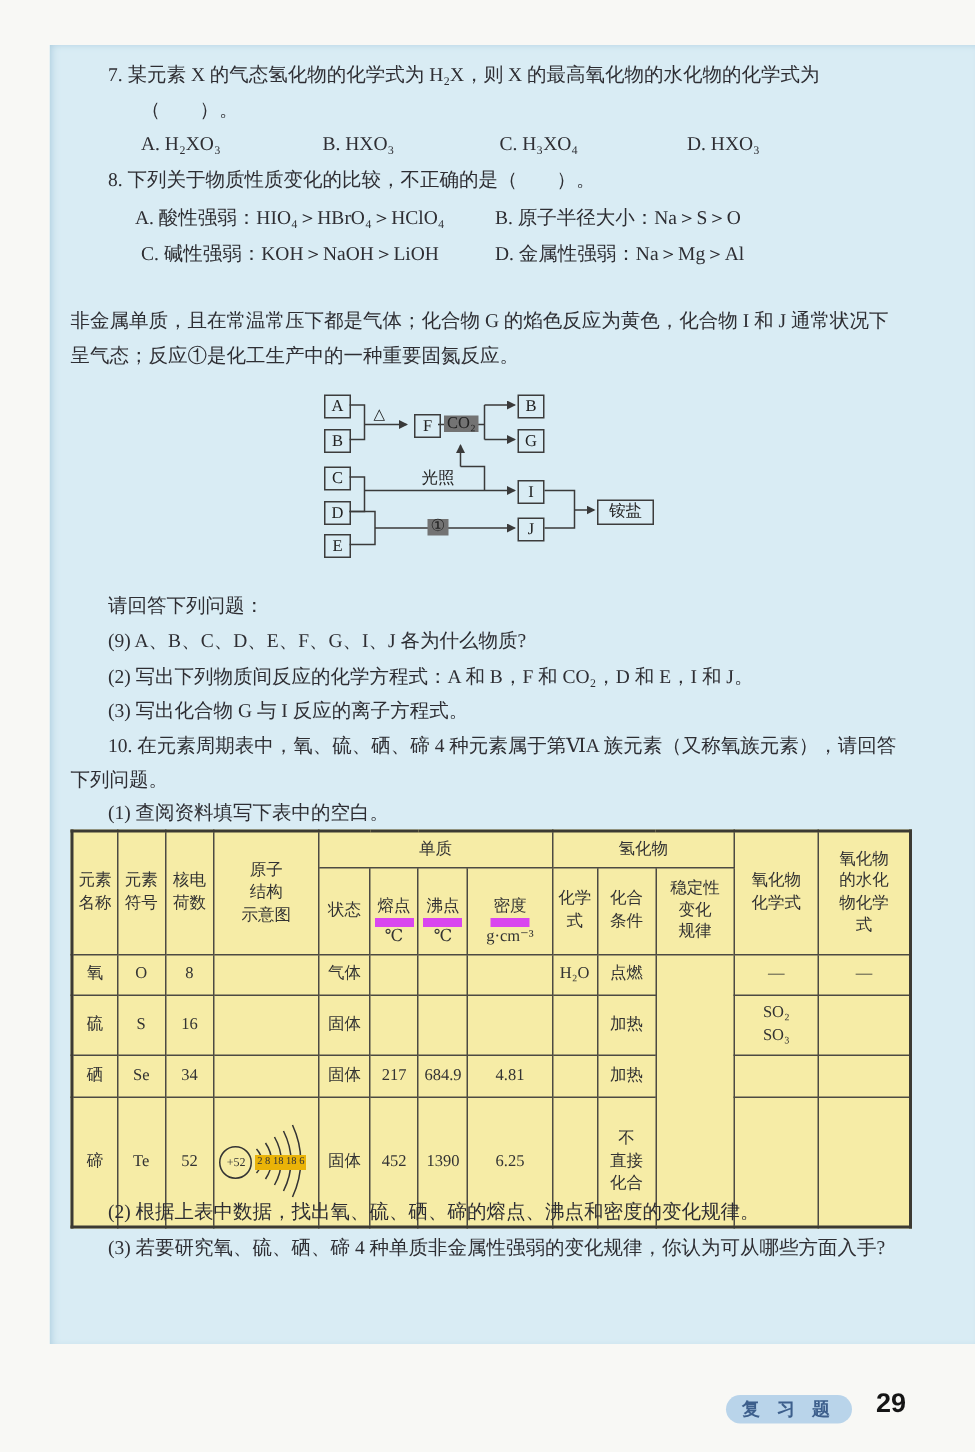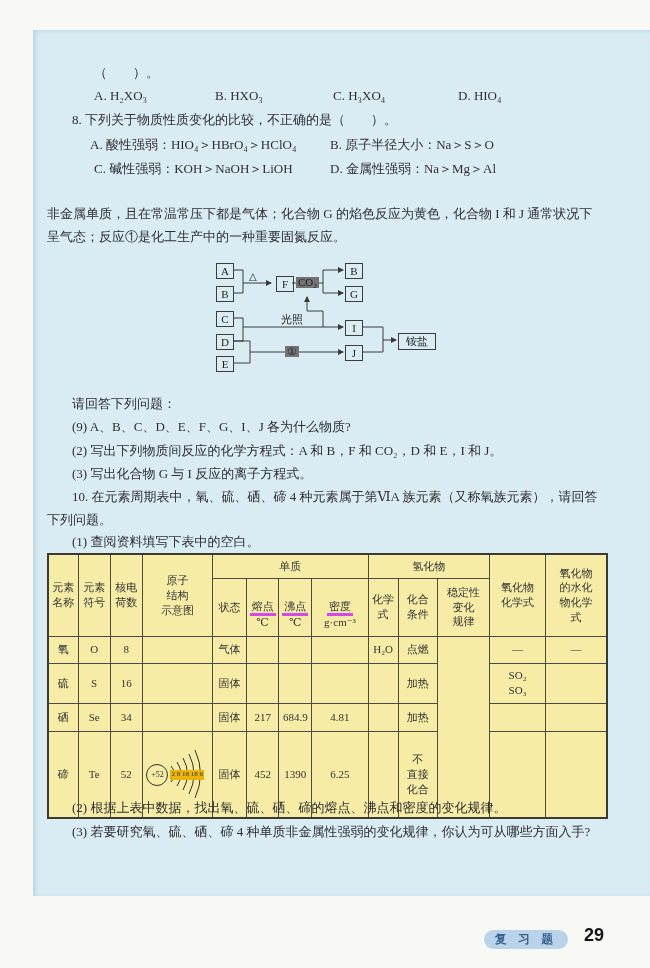--- a/index.html
+++ b/index.html
@@ -16,45 +16,46 @@
         font-size:11px;line-height:1;color:#222;}
   .dlabel{position:absolute;font-size:11px;line-height:1;color:#222;white-space:nowrap;}
   .onln{background:#737373;padding:0 2px;}
   
   #elem-table{position:absolute;left:47px;top:553px;border-collapse:collapse;table-layout:fixed;
               width:561px;background:#f6eca6;font-size:11px;color:#333;}
   #elem-table th,#elem-table td{border:1px solid #4c4a42;padding:0;text-align:center;vertical-align:middle;
               font-weight:normal;white-space:pre-line;line-height:1.35;}
   #elem-table{border:2px solid #3c3a33;}
   .frac{display:inline-flex;flex-direction:column;align-items:center;line-height:1.25;}
-  .frac .num{border-bottom:3px solid #d946ef;padding:0 2px;}
+  .frac .num{border-bottom:6px solid #d946ef;padding:0 2px;}
   .atom-wrap{position:relative;width:66px;height:56px;margin:0 auto;}
   .nucleus{position:absolute;left:2px;top:18px;width:20px;height:20px;border:1px solid #333;border-radius:50%;
            font-size:8px;display:flex;align-items:center;justify-content:center;background:#f6eca6;}
   .shell-nums{position:absolute;left:26px;top:24px;font-size:7px;letter-spacing:0;background:#eab308;
               padding:0 1px;white-space:nowrap;}
   
   #footer-pill{position:absolute;left:484px;top:930px;width:84px;height:19px;border-radius:10px;
                background:#b9d4ea;color:#3d5f8c;font-size:12px;font-weight:bold;
                display:flex;align-items:center;justify-content:center;letter-spacing:4px;
                font-family:"Liberation Sans","DejaVu Sans",sans-serif;}
   #page-num{position:absolute;left:584px;top:925px;font-size:18px;font-weight:bold;color:#151515;
             font-family:"Liberation Sans","DejaVu Sans",sans-serif;}
 </style>
 </head>
 <body>
 
 <div id="stage">
   <div id="paper"></div>
 
+  <div class="tline" style="left:72px;top:42px">7. 某元素 X 的气态氢化物的化学式为 H₂X，则 X 的最高氧化物的水化物的化学式为</div>
   <div class="tline" style="left:94px;top:65px">（　　）。</div>
   <div class="opt" style="left:94px;top:88px">A. H₂XO₃</div>
   <div class="opt" style="left:215px;top:88px">B. HXO₃</div>
   <div class="opt" style="left:333px;top:88px">C. H₃XO₄</div>
-  <div class="opt" style="left:458px;top:88px">D. HIO₄</div>
+  <div class="opt" style="left:458px;top:88px">D. HXO₃</div>
 
   <div class="tline" style="left:72px;top:112px">8. 下列关于物质性质变化的比较，不正确的是（　　）。</div>
   <div class="opt" style="left:90px;top:136px">A. 酸性强弱：HIO₄＞HBrO₄＞HClO₄</div>
   <div class="opt" style="left:330px;top:136px">B. 原子半径大小：Na＞S＞O</div>
   <div class="opt" style="left:94px;top:160px">C. 碱性强弱：KOH＞NaOH＞LiOH</div>
   <div class="opt" style="left:330px;top:160px">D. 金属性强弱：Na＞Mg＞Al</div>
 
   <div class="tline" style="left:47px;top:206px">非金属单质，且在常温常压下都是气体；化合物 G 的焰色反应为黄色，化合物 I 和 J 通常状况下</div>
   <div class="tline" style="left:47px;top:229px">呈气态；反应①是化工生产中的一种重要固氮反应。</div>
 

